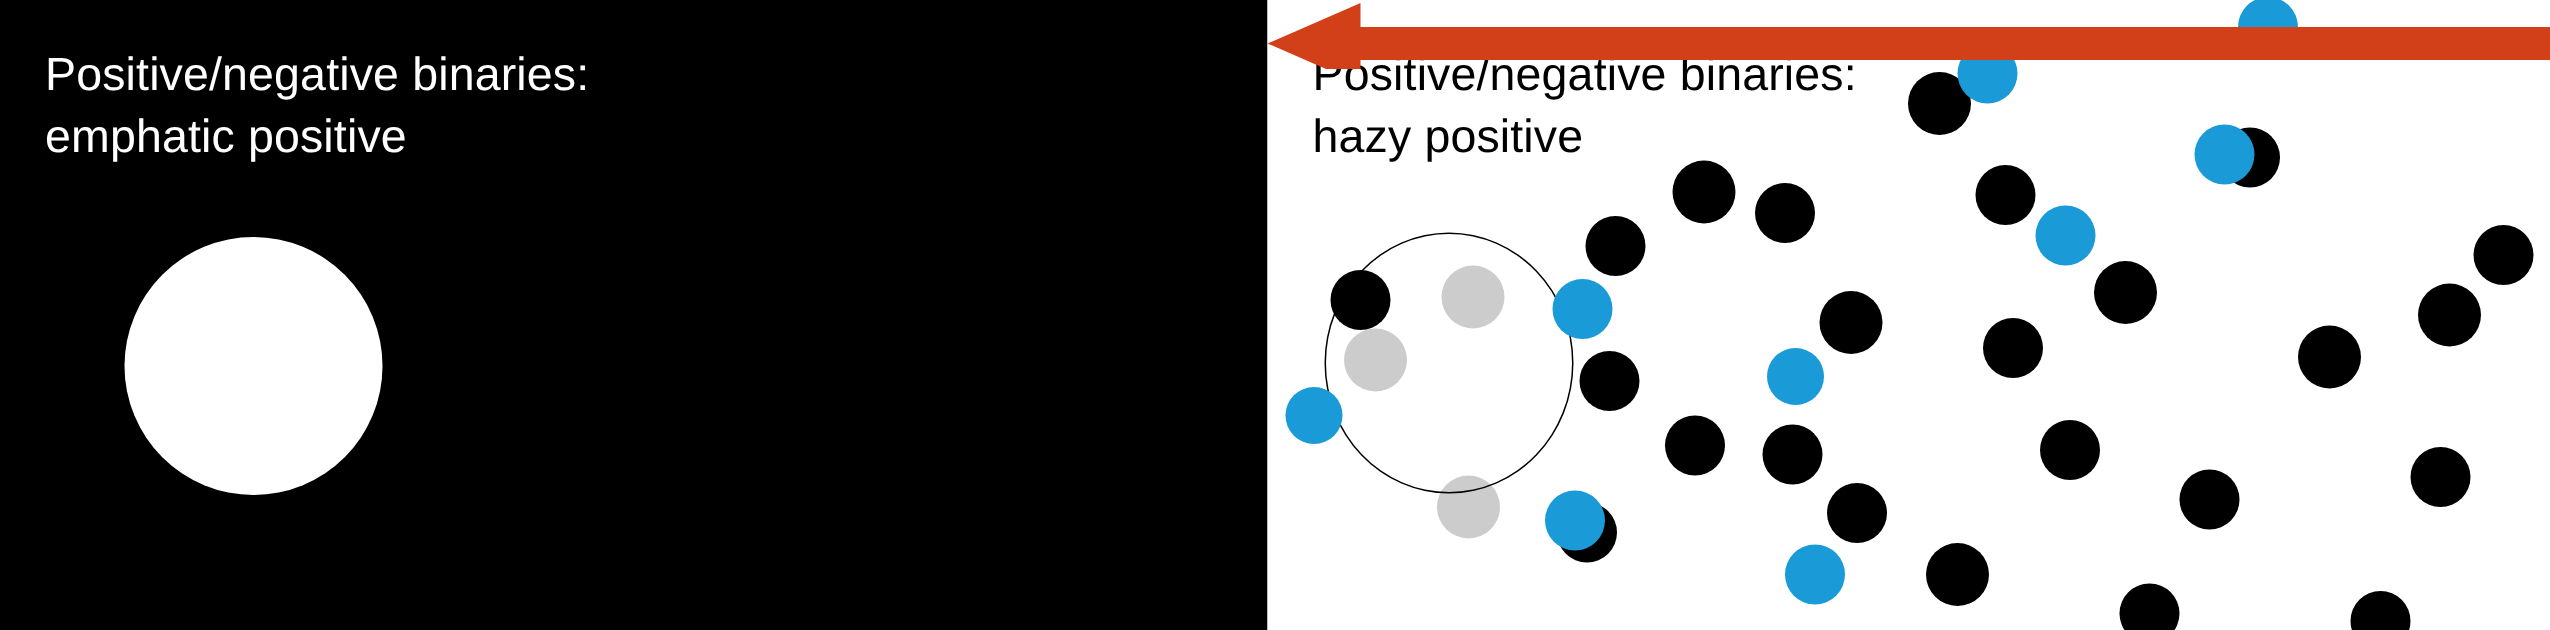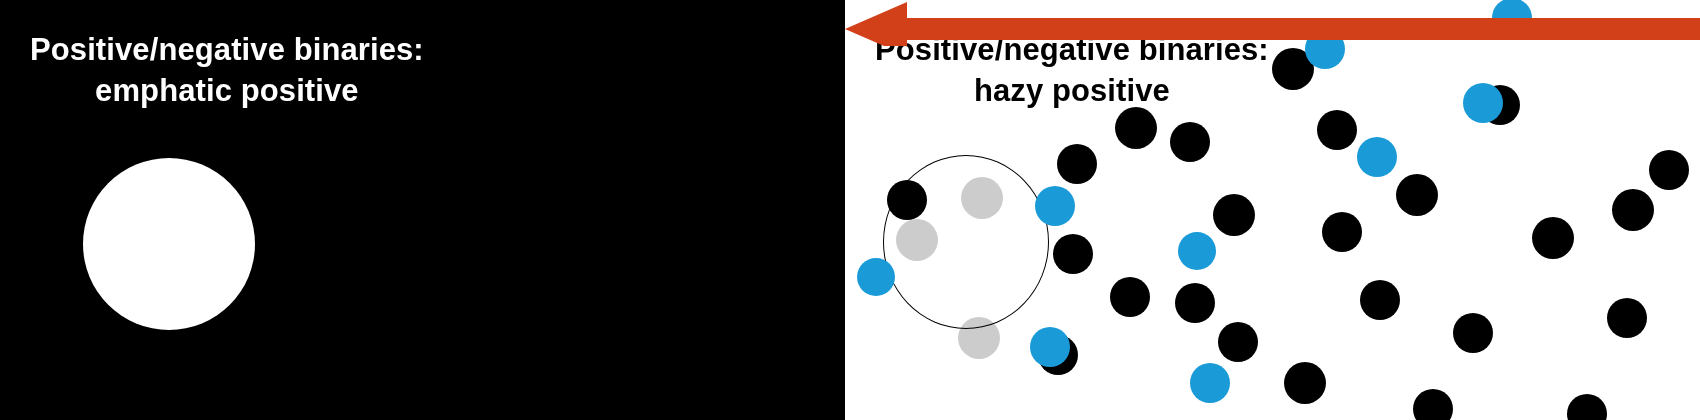--- a/index.html
+++ b/index.html
@@ -32,24 +32,23 @@
     left: 845px;
     width: 855px;
     background: #ffffff;
   }
 
   
   .caption {
     position: absolute;
     font-size: 31px;
     line-height: 1.32;
-    font-weight: 700;
+    font-weight: 400;
     white-space: pre-line;
     letter-spacing: 0.1px;
-    text-align: center;
   }
   #caption-left {
     left: 30px;
     top: 30px;
     color: #ffffff;
   }
   #caption-right {
     left: 30px;
     top: 30px;
     color: #000000;

